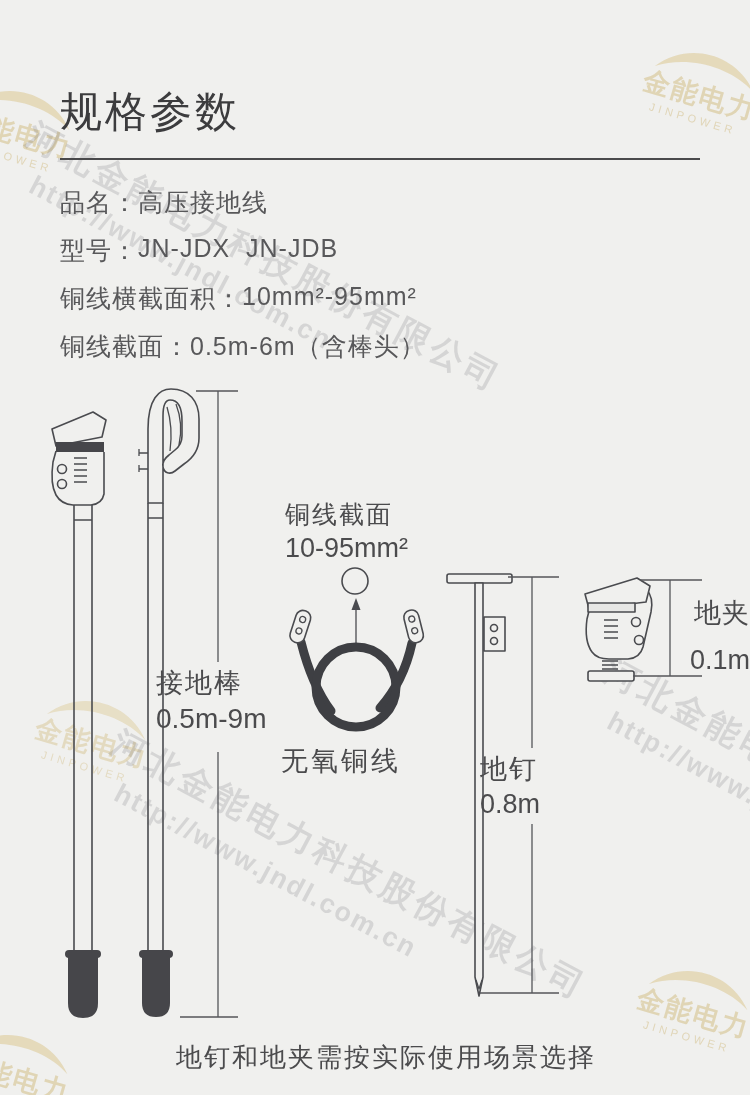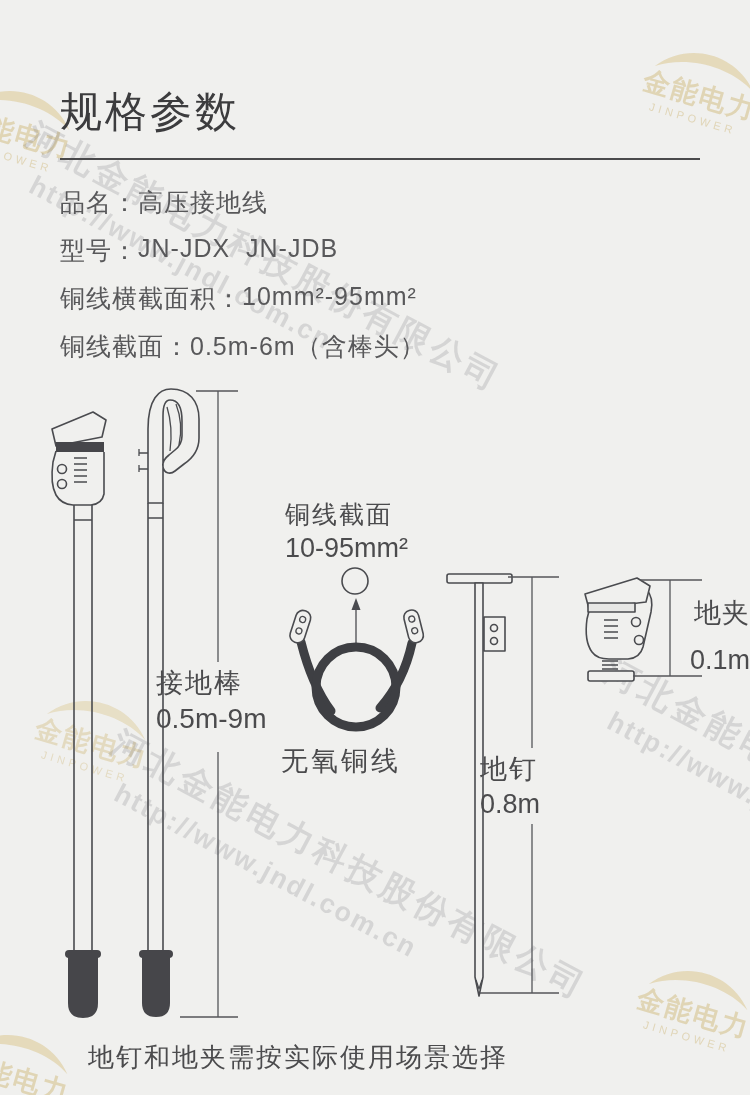--- a/index.html
+++ b/index.html
@@ -50,21 +50,21 @@
   .wire-section-label .l2{ font-size:27px; }
   .wire-name-label{ left:281px; top:744px; width:145px; font-size:27px; letter-spacing:3px; }
   .nail-label{ left:480px; top:752px; width:104px; }
   .nail-label .l1{ font-size:27px; letter-spacing:2px; }
   .nail-label .l2{ font-size:27px; }
   .clamp-label{ left:676px; top:596px; width:74px; text-align:right; }
   .clamp-label .l1{ font-size:27px; letter-spacing:1px; }
   .clamp-label .l2{ font-size:27px; margin-top:12px; }
 
   .footer-note{
-    position:absolute; left:0; top:1040px; width:596px; text-align:center;
+    position:absolute; left:0; top:1040px; width:596px; text-align:right;
     font-size:26px; color:#4b4b4d; letter-spacing:2px;
   }
 
   
   .wm{ position:absolute; pointer-events:none; }
   .wm-text{ transform:rotate(28deg); transform-origin:0 0;
     color:rgba(95,95,102,0.18); white-space:nowrap; }
   .wm-company{ font-size:34px; letter-spacing:4px; font-weight:600; }
   .wm-url{ font-size:27px; letter-spacing:2px; margin:6px 0 0 26px; font-weight:600; }
   .wm-logo{ width:130px; text-align:center; transform:rotate(16deg); transform-origin:50% 50%; }

